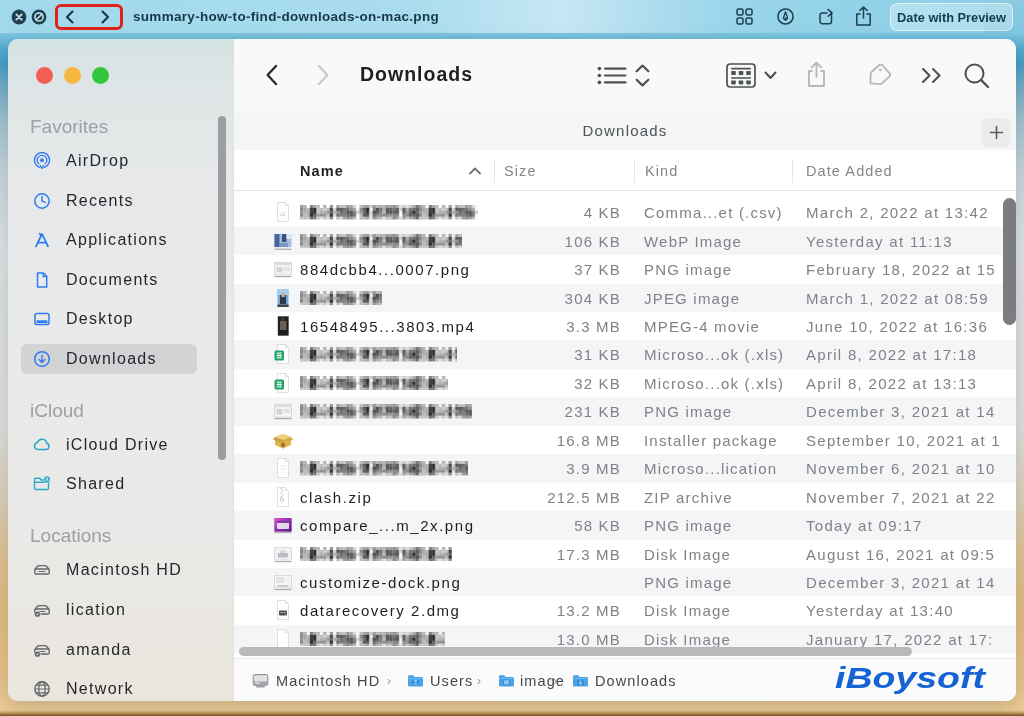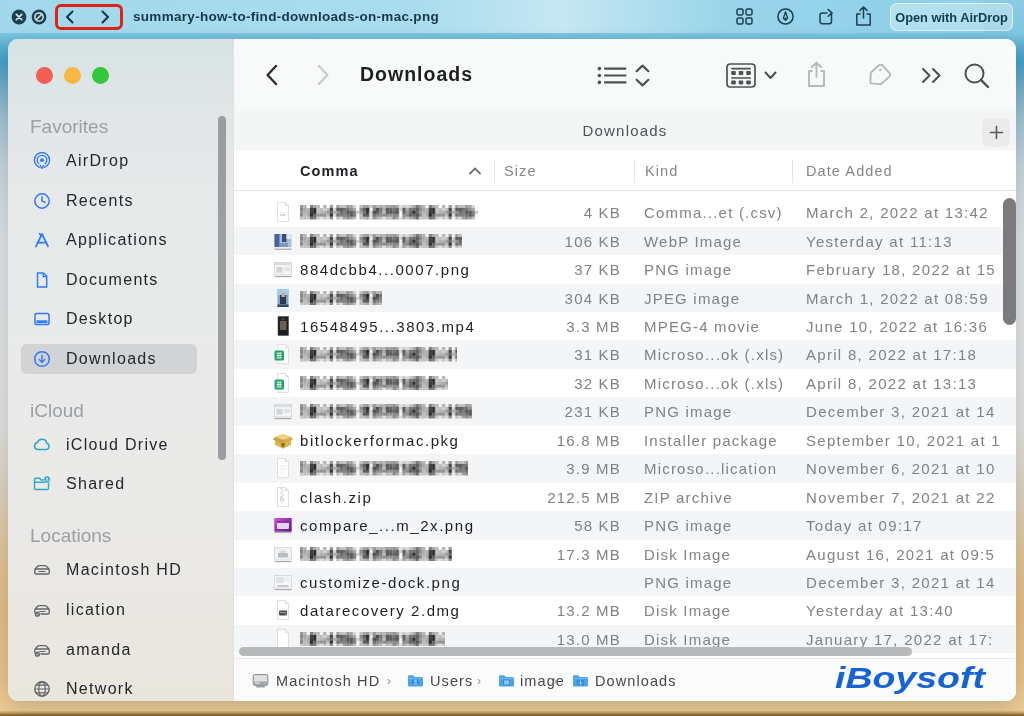--- a/index.html
+++ b/index.html
@@ -84,21 +84,21 @@
 <path d="M8.5 3.8 L10.6 10.2 L8.5 12.4 L6.4 10.2 Z M8.5 9.4 L8.5 12.2" fill="none" stroke="#1d3f50" stroke-width="1.3" stroke-linejoin="round"></path>
       </svg>
 <svg style="left:818px;top:8px" width="19" height="18" viewBox="0 0 19 18">
 <path d="M13.5 5 L13.5 13.5 A2.2 2.2 0 0 1 11.3 15.7 L4.2 15.7 A2.2 2.2 0 0 1 2 13.5 L2 7.2 A2.2 2.2 0 0 1 4.2 5 L9 5" fill="none" stroke="#1d3f50" stroke-width="1.5" stroke-linecap="round"></path>
 <path d="M10.2 1.6 L14 4.9 L10.2 8.2" fill="none" stroke="#1d3f50" stroke-width="1.5" stroke-linecap="round" stroke-linejoin="round"></path>
       </svg>
 <svg style="left:855px;top:6px" width="17" height="21" viewBox="0 0 17 21">
 <path d="M3 8 L1.8 8 L1.8 19 L15.2 19 L15.2 8 L14 8 M5.5 8 L1.8 8 M11.5 8 L15.2 8" fill="none" stroke="#1d3f50" stroke-width="1.5" stroke-linejoin="round"></path>
 <path d="M8.5 1.2 L8.5 12 M5 4.4 L8.5 1 L12 4.4" fill="none" stroke="#1d3f50" stroke-width="1.5" stroke-linecap="round" stroke-linejoin="round"></path>
       </svg>
-<div id="owp">Open with AirDrop</div>
+<div id="owp">Date with Preview</div>
 </div>
 <div id="win">
 <div id="sidebar">
 <div class="tl" style="left:27.5px;background:#f35e55"></div>
 <div class="tl" style="left:55.5px;background:#f6b843"></div>
 <div class="tl" style="left:83.5px;background:#32c73d"></div>
 <div id="ssel"></div>
 <div id="sscroll"></div>
 <div class="shead" style="top:79.0px">Favorites</div>
 <svg class="sicon" style="top:113.0px" width="18" height="18" viewBox="0 0 18 18">
@@ -248,21 +248,21 @@
 <circle cx="11.5" cy="11.5" r="9" fill="none" stroke="#4e5154" stroke-width="2"></circle>
 <path d="M18.2 18.2 L25 25" stroke="#4e5154" stroke-width="2.4" stroke-linecap="round"></path>
           </svg>
 </div>
 <div id="tabbar">Downloads<div id="plusbtn">
             <svg style="position:absolute;left:7px;top:7px" width="15" height="15" viewBox="0 0 15 15">
               <path d="M7.5 1.5 L7.5 13.5 M1.5 7.5 L13.5 7.5" stroke="#595c60" stroke-width="1.6" stroke-linecap="round"></path>
             </svg>
           </div></div>
 <div id="colhead">
-<div class="ch" style="left:66px;color:#212326;font-weight:bold">Comma</div>
+<div class="ch" style="left:66px;color:#212326;font-weight:bold">Name</div>
 <svg style="position:absolute;left:234px;top:16px" width="14" height="10" viewBox="0 0 14 10">
             <path d="M2 7.5 L7 2.5 L12 7.5" fill="none" stroke="#6e7175" stroke-width="1.8" stroke-linecap="round" stroke-linejoin="round"></path>
           </svg>
 <div class="csep" style="left:260px"></div>
 <div class="ch" style="left:270px">Size</div>
 <div class="csep" style="left:400px"></div>
 <div class="ch" style="left:411px">Kind</div>
 <div class="csep" style="left:558px"></div>
 <div class="ch" style="left:572px">Date Added</div>
 </div>
@@ -570,21 +570,20 @@
 </div>
 <div class="row">
 <svg class="ric" viewBox="0 0 22 20">
               <path d="M3 7 L11 4 L19 7 L19 15 L11 18.5 L3 15 Z" fill="#e0b64f"></path>
               <path d="M3 7 L11 10 L19 7 L11 4 Z" fill="#f0d083"></path>
               <path d="M11 10 L11 18.5" stroke="#b58f35" stroke-width="0.8"></path>
               <path d="M3 7 L0.8 9.5 L8.8 12.7 L11 10 Z" fill="#caa045"></path>
               <path d="M19 7 L21.2 9.5 L13.2 12.7 L11 10 Z" fill="#d8ad49"></path>
               <rect x="9.2" y="13.2" width="3.6" height="3.4" fill="#8a6a28"></rect>
             </svg>
-<div class="rname">bitlockerformac.pkg</div>
 <div class="rsize">16.8 MB</div>
 <div class="rkind">Installer package</div>
 <div class="rdate">September 10, 2021 at 1</div>
 </div>
 <div class="row alt">
 <svg class="ric" viewBox="0 0 22 20">
               <path d="M5.5 0.5 L13.5 0.5 L16.5 3.5 L16.5 19.5 L5.5 19.5 Z" fill="#fff" stroke="#d6d7d9" stroke-width="0.8"></path>
               <path d="M13.5 0.5 L13.5 3.5 L16.5 3.5" fill="#eceded" stroke="#d6d7d9" stroke-width="0.7"></path>
               <path d="M7.5 8 L14.5 8 M7.5 11 L14.5 11 M7.5 14 L12.5 14" stroke="#e4e5e6" stroke-width="0.9"></path>
             </svg>

